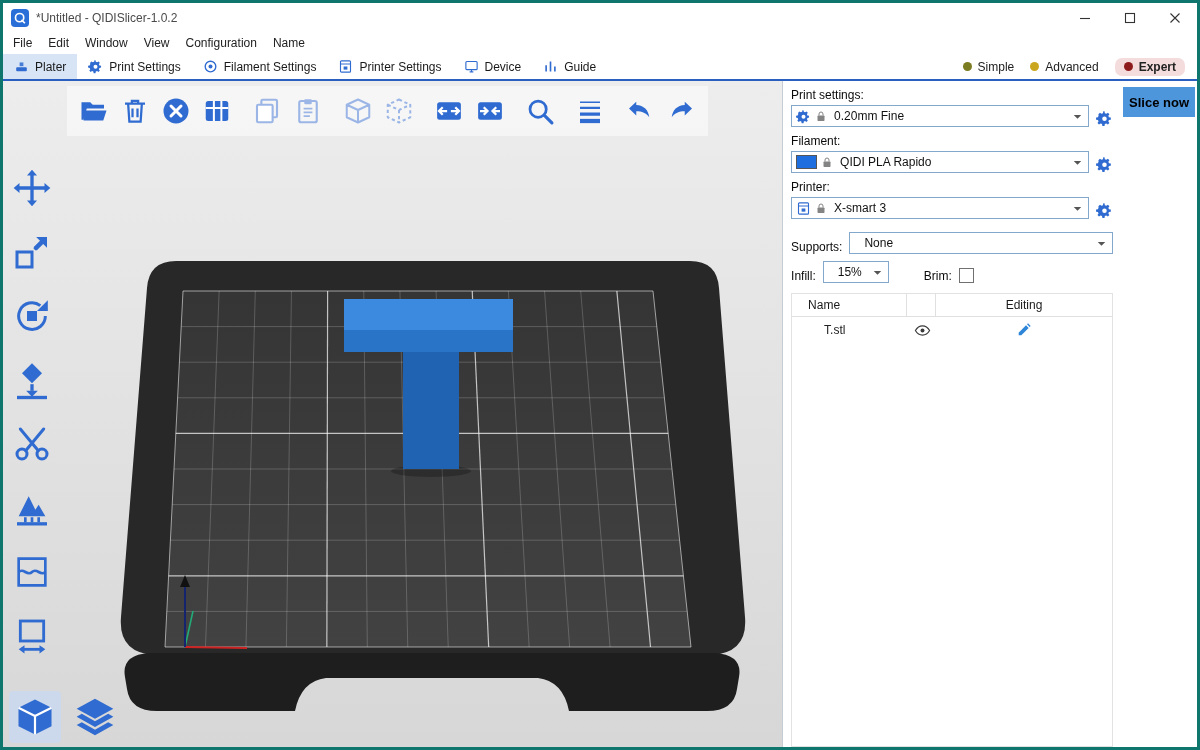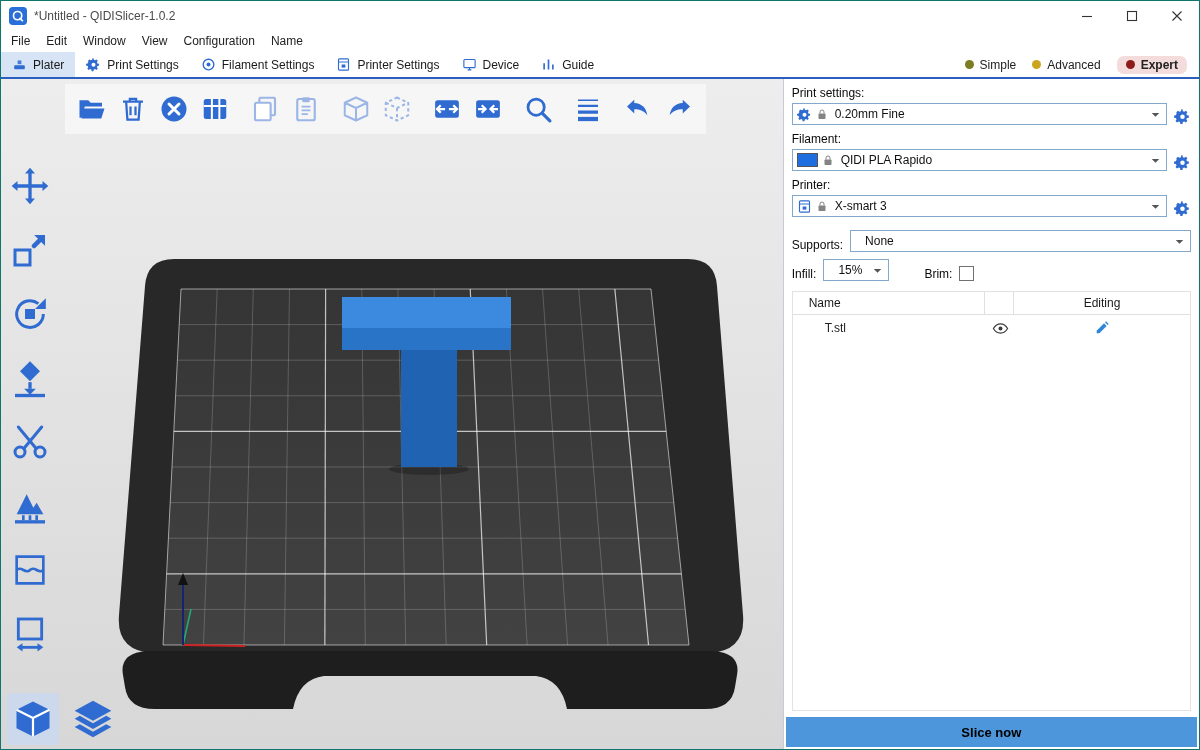--- a/index.html
+++ b/index.html
@@ -1,17 +1,17 @@
 <!DOCTYPE html>
 <html><head>
 <meta charset="utf-8">
 <style>
   html,body{margin:0;padding:0;background:#fff;}
   body{width:1200px;height:750px;overflow:hidden;font-family:"Liberation Sans",sans-serif;font-size:12px;color:#222;}
-  #window{width:1200px;height:750px;box-sizing:border-box;border:1px solid #0f766e;display:flex;flex-direction:column;background:#fff;}
+  #window{width:1200px;height:750px;box-sizing:border-box;border:3px solid #0f766e;display:flex;flex-direction:column;background:#fff;}
 
   
   .titlebar{height:29px;display:flex;align-items:center;padding-left:8px;background:#fff;flex:0 0 auto;}
   .app-icon{width:18px;height:18px;}
   .title-text{margin-left:7px;color:#4a4a4a;font-size:12px;}
   .win-controls{margin-left:auto;display:flex;height:100%;}
   .win-btn{width:45px;height:100%;display:flex;align-items:center;justify-content:center;color:#333;}
   .win-btn span{width:12px;height:12px;display:block;}
 
   
@@ -43,21 +43,21 @@
   .left-toolbar{position:absolute;left:6px;top:84px;display:flex;flex-direction:column;gap:18px;}
   .lt-btn{width:46px;height:46px;display:flex;align-items:center;justify-content:center;color:#2f6bd0;}
   .lt-btn span{width:40px;height:40px;display:block;}
 
   .view-switch{position:absolute;left:6px;bottom:4px;display:flex;gap:8px;align-items:center;}
   .vs-btn{width:52px;height:52px;display:flex;align-items:center;justify-content:center;color:#2f6bd0;}
   .vs-btn.active{background:#ccd9ec;border-radius:4px;}
   .vs-btn span{width:44px;height:44px;display:block;}
 
   
-  .sidebar{width:417px;box-sizing:border-box;border-left:1px solid #c5ccd3;background:#fff;display:flex;flex-direction:column;}
+  .sidebar{width:417px;box-sizing:border-box;border-left:1px solid #c5ccd3;background:#fff;display:flex;}
   .sb-content{flex:1;display:flex;flex-direction:column;padding:4px 8px 0 8px;min-height:0;}
   .sb-label{margin:3px 0 3px;color:#0a0a0a;}
   .preset-row{display:flex;align-items:flex-end;gap:7px;margin-bottom:4px;}
   .combo{flex:1;height:22px;box-sizing:border-box;border:1px solid #84a7cc;background:#fff;display:flex;align-items:center;padding:0 3px 0 4px;}
   .combo .ic{width:15px;height:15px;color:#2f6bd0;flex:0 0 auto;}
   .combo .lock{width:12px;height:13px;color:#848484;margin-left:4px;flex:0 0 auto;}
   .combo .val{margin-left:7px;color:#111;white-space:nowrap;overflow:hidden;}
   .combo .chev{width:15px;height:15px;color:#555;margin-left:auto;flex:0 0 auto;}
   .swatch{width:19px;height:12px;border:1px solid #555;flex:0 0 auto;display:inline-block;}
   .gear-btn{width:17px;height:17px;color:#2f6bd0;flex:0 0 auto;display:block;}

